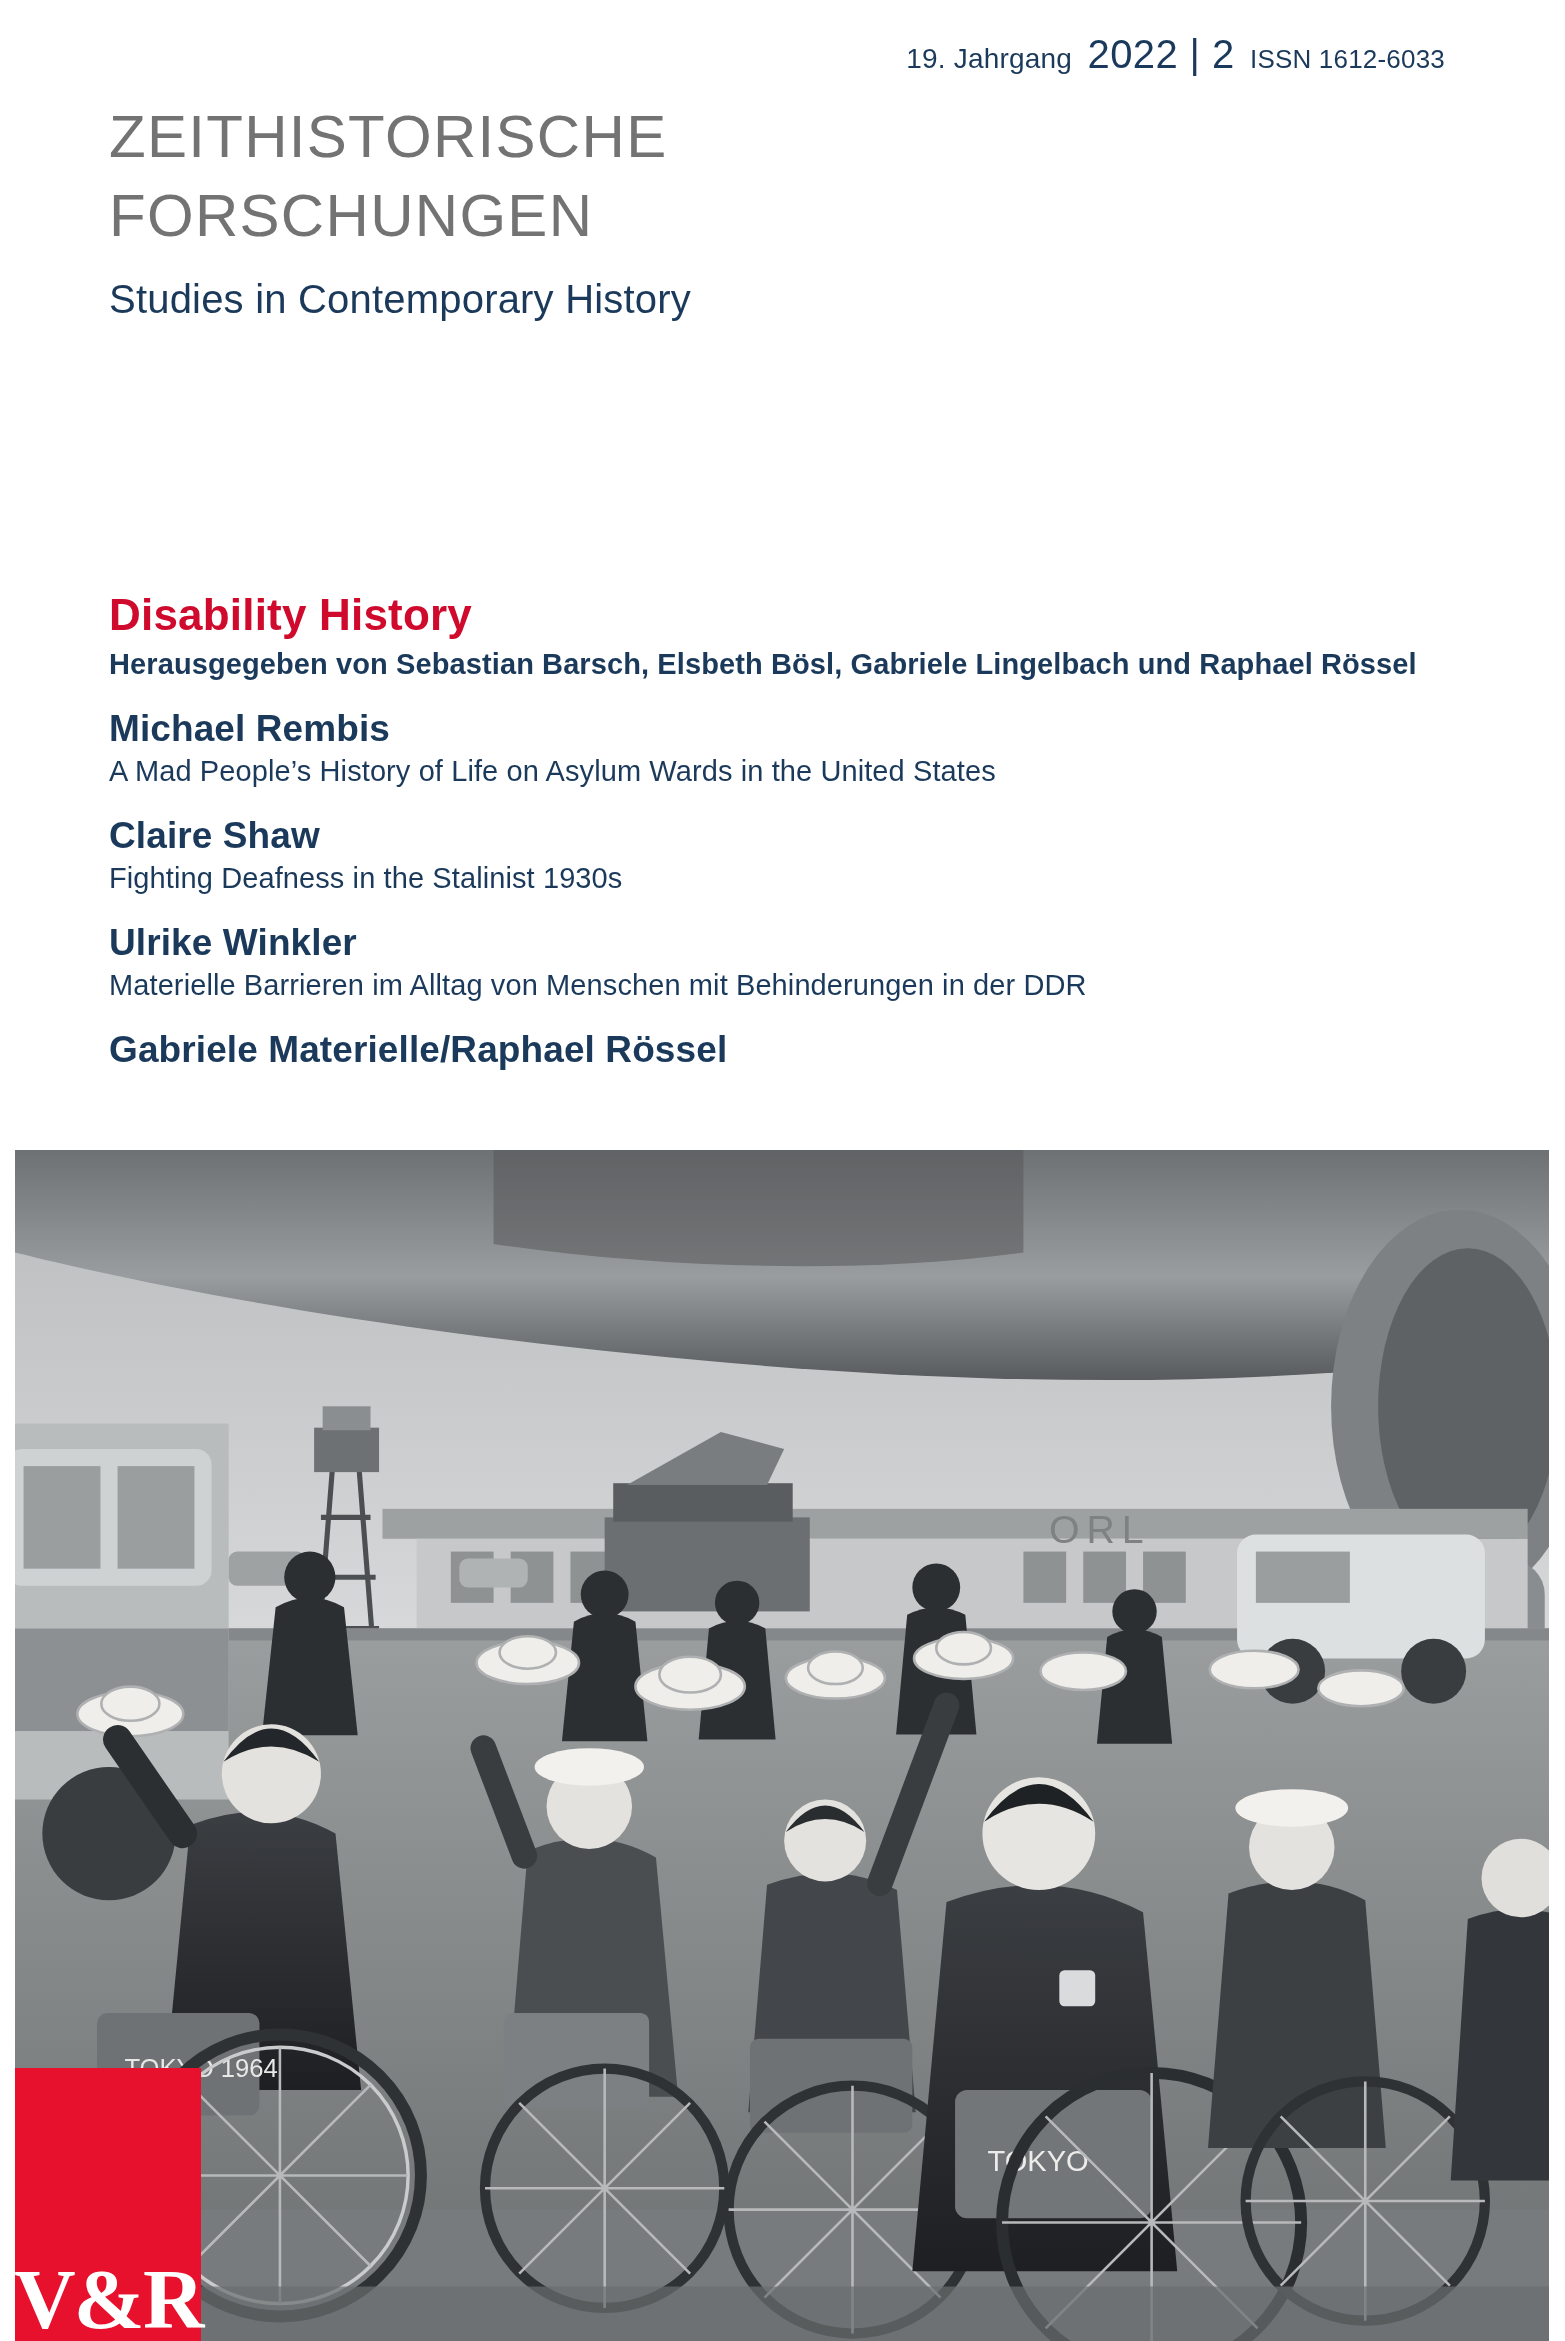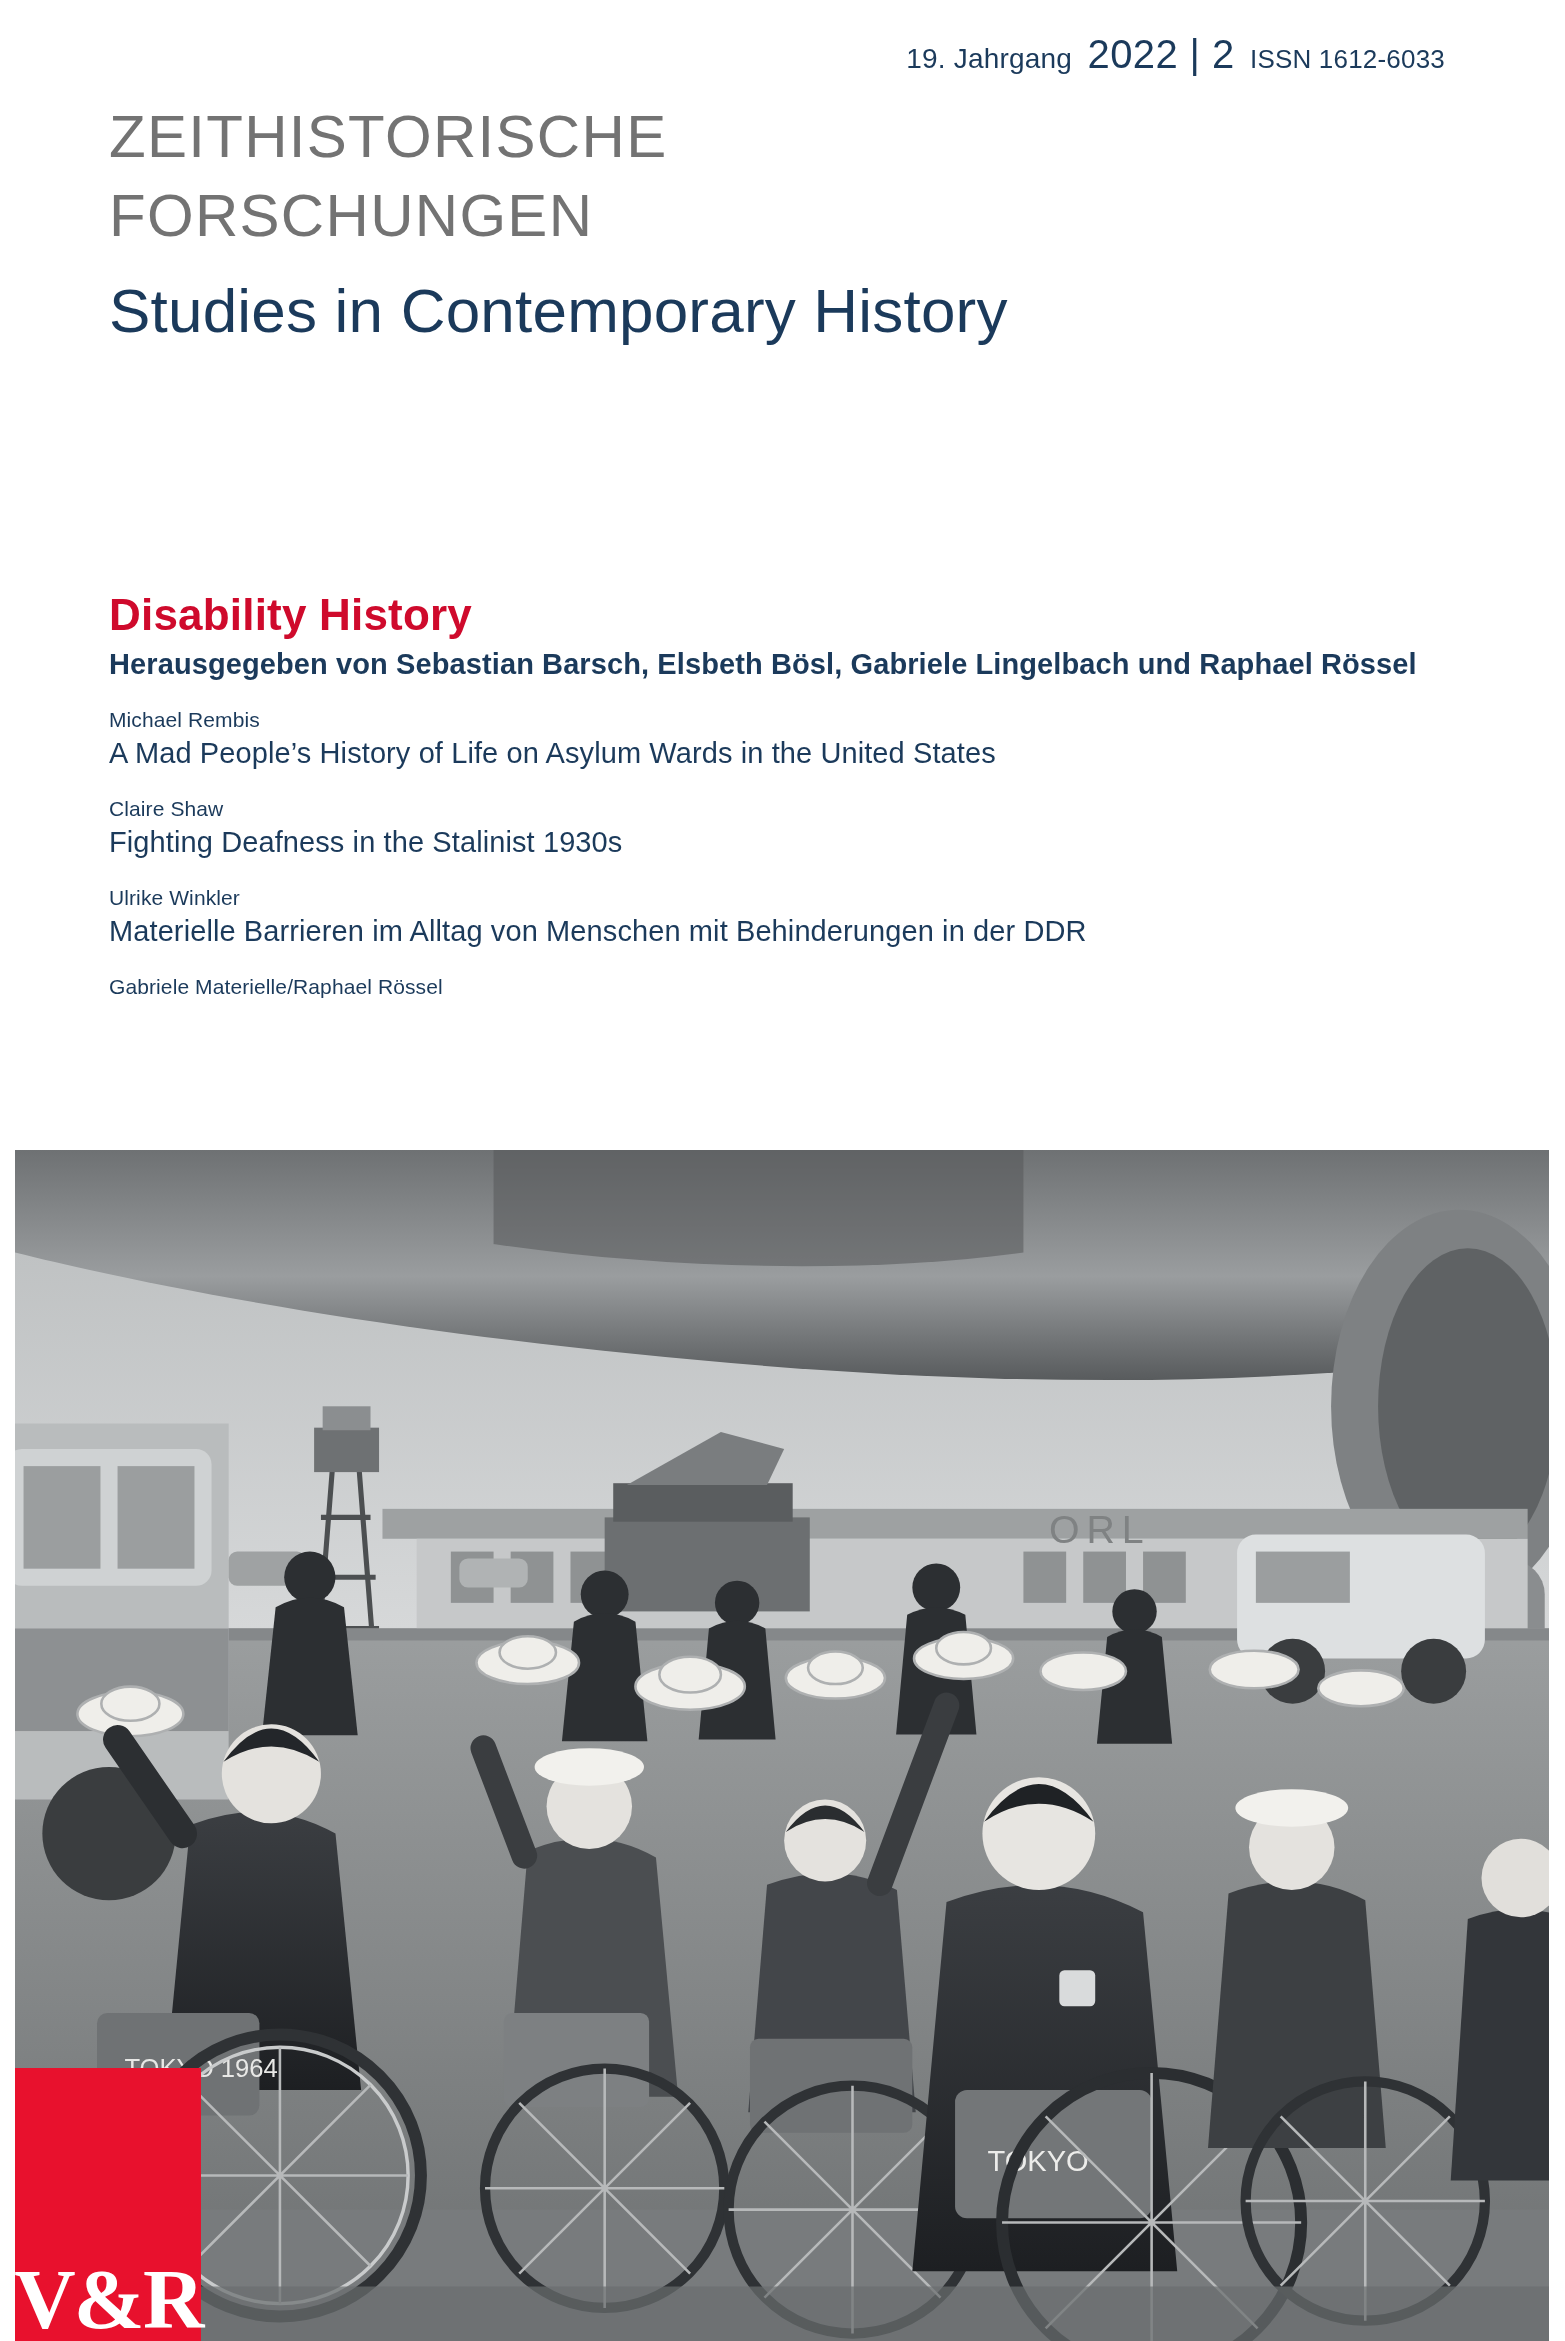--- a/index.html
+++ b/index.html
@@ -64,21 +64,21 @@
     letter-spacing: 1.3px;
     font-weight: 400;
     white-space: nowrap;
   }
   .title-line.second {
     margin-top: 19px;
   }
   .subtitle {
     margin-top: 32px;
     color: #1b3a5b;
-    font-size: 62px;
+    font-size: 40px;
     line-height: 1.05;
     font-weight: 400;
     letter-spacing: 0.2px;
     white-space: nowrap;
   }
 
   
   .contents {
     position: absolute;
     top: 590px;
@@ -96,22 +96,22 @@
     color: #1b3a5b;
     font-size: 29px;
     font-weight: bold;
     letter-spacing: 0.1px;
   }
   .entry {
     margin-top: 27px;
   }
   .entry .author {
     color: #1b3a5b;
-    font-size: 21px;
-    font-weight: normal;
+    font-size: 37px;
+    font-weight: bold;
     letter-spacing: 0.1px;
   }
   .entry .article {
     margin-top: 5px;
     color: #1b3a5b;
     font-size: 29px;
     font-weight: 400;
     letter-spacing: 0.1px;
   }
 

